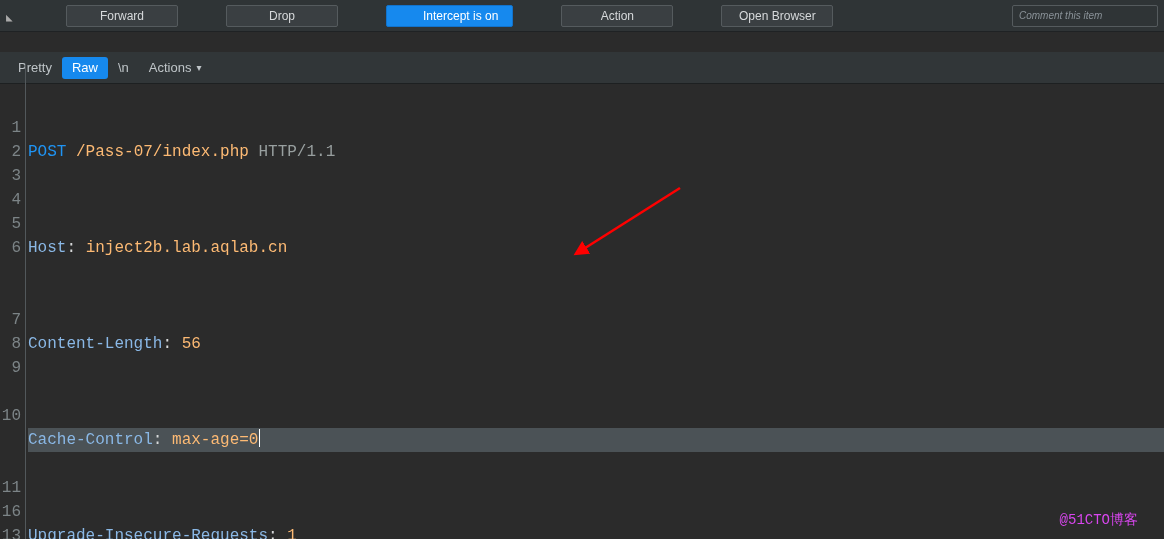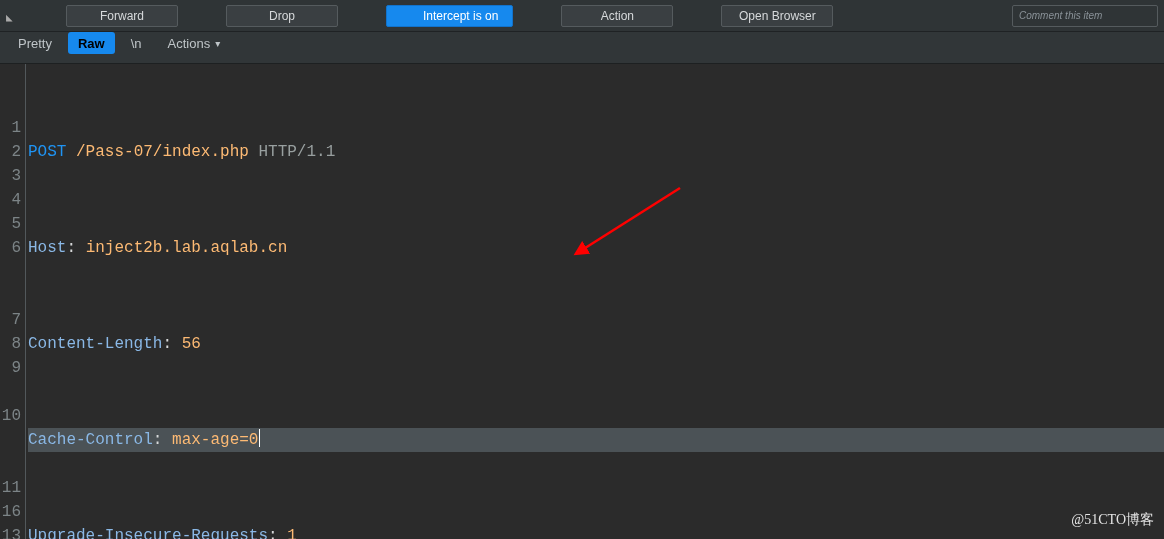--- a/index.html
+++ b/index.html
@@ -65,42 +65,42 @@
     font-family: Arial, sans-serif;
     font-size: 10px;
     font-style: italic;
     padding: 0 6px;
   }
   .comment::placeholder { color: #8a9298; font-style: italic; }
 
   
   .subbar {
     display: flex;
-    gap: 6px;
+    align-items: center;
     height: 32px;
     padding: 0 8px;
     background: #313638;
     border-bottom: 1px solid #0006;
+    margin-top: 20px;
   }
   .subbtn {
     display: flex;
     align-items: center;
     justify-content: center;
     height: 22px;
     padding: 0 10px;
     border-radius: 3px;
     color: #bfc5c8;
     font-family: Arial, sans-serif;
     font-size: 13px;
     cursor: pointer;
   }
   .subbtn.raw {
     background: #1689ee;
-    color: #000000;
-    font-weight: bold;
+    color: #ffffff;
   }
   .subbtn.actions .chev {
     margin-left: 5px;
     font-size: 10px;
   }
 
   
   .editor {
     position: absolute;
     top: 64px; bottom: 0; left: 0; right: 0;
@@ -149,24 +149,24 @@
   .arrow-svg {
     position: absolute;
     left: 570px; top: 184px;
     width: 120px; height: 80px;
     pointer-events: none;
   }
 
   
   .watermark {
     position: absolute;
-    right: 10px; bottom: 10px;
-    font-family: Liberation Serif, serif;
+    right: 26px; bottom: 10px;
+    font-family: Liberation Mono, monospace;
     font-size: 14px;
-    color: #e5e5e5;
+    color: #d946ef;
   }
 </style>
 </head>
 <body>
 
 <div class="toolbar">
   <span class="tri">◣</span>
   <div class="tbtn">Forward</div>
   <div class="tbtn drop">Drop</div>
   <div class="tbtn intercept">Intercept is on</div>

